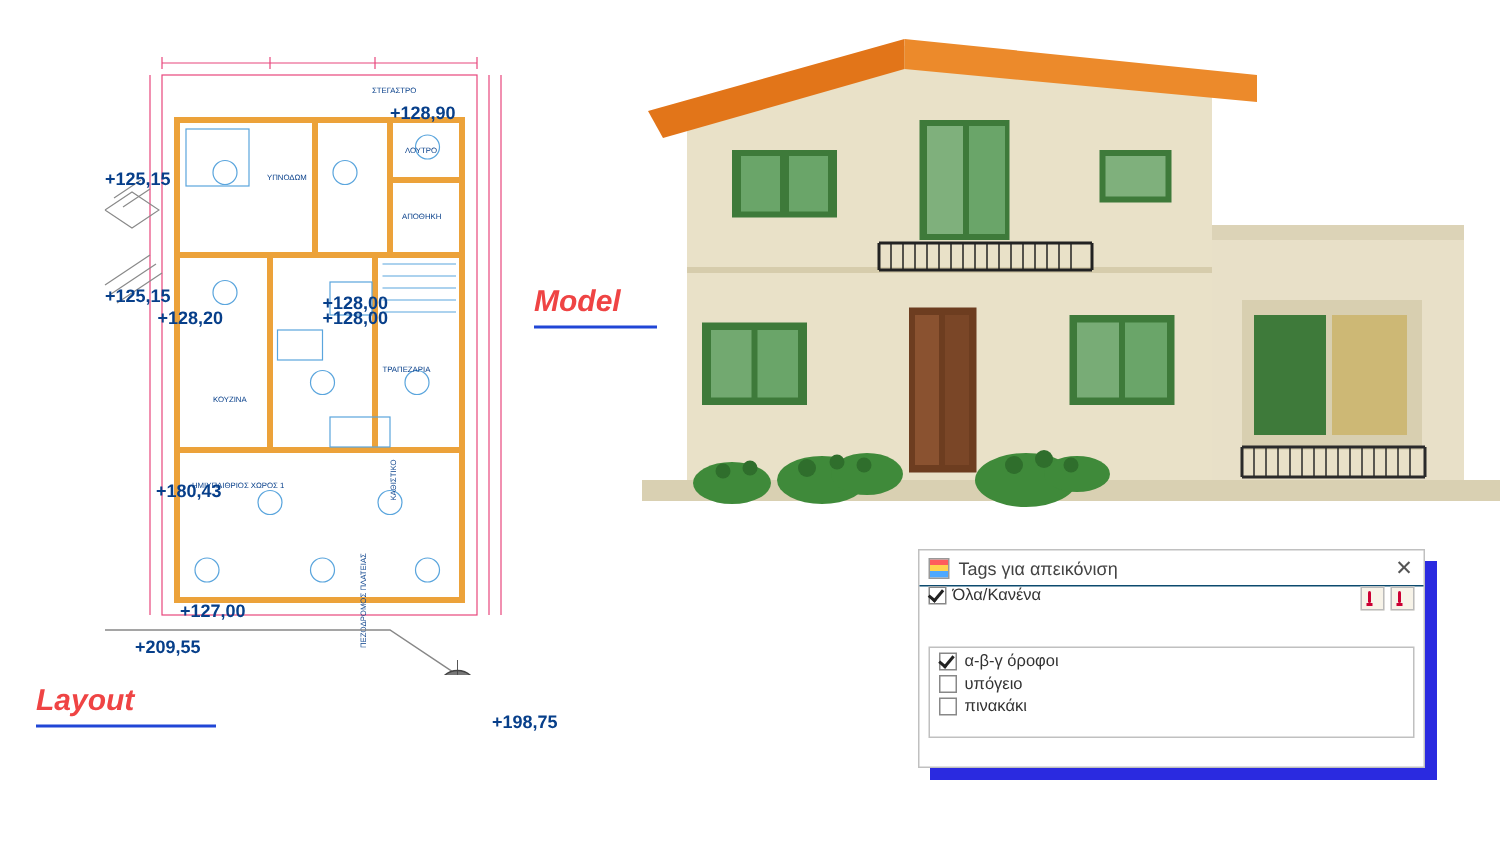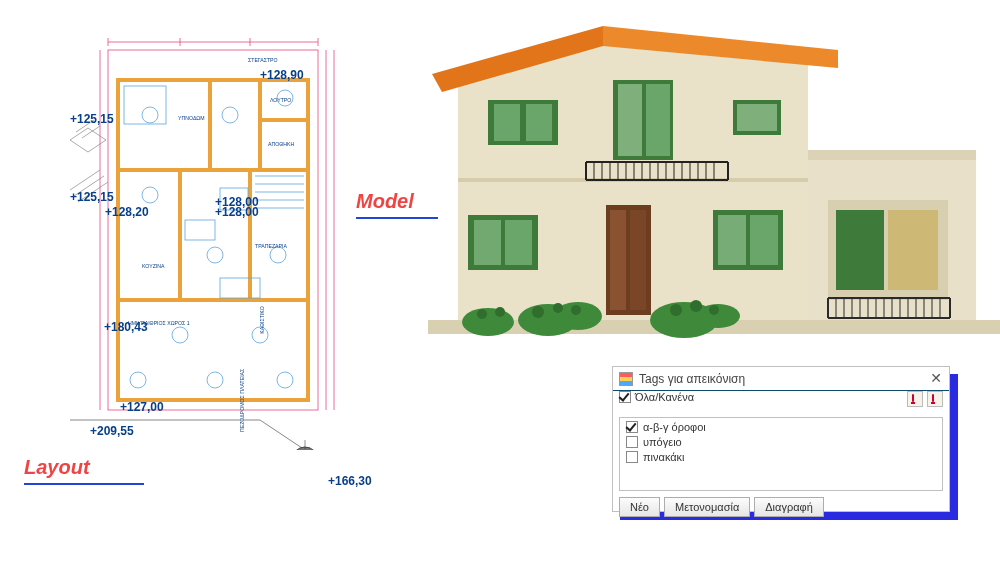--- a/index.html
+++ b/index.html
@@ -108,23 +108,23 @@
     width:16px; height:16px; border:1px solid #bbb; background:#f7f3e8;
     position:relative;
   }
   .toolicons .ti::before {
     content:""; position:absolute; left:4px; top:2px; width:2px; height:8px; background:#c03; border-radius:1px;
   }
   .toolicons .ti::after {
     content:""; position:absolute; left:3px; top:10px; width:4px; height:2px; background:#c03;
   }
   .dlg-list {
-    margin: 2px 6px;
+    margin: 16px 6px;
     border: 1px solid #c0c0c0;
-    height: 74px;
+    height: 61px;
     padding: 3px 6px;
     display:flex; flex-direction:column; gap:3px;
     background:#fff;
   }
   .dlg-list .item { display:flex; align-items:center; gap:5px; }
   .dlg-buttons {
     display:flex; gap:4px; padding: 4px 6px 6px;
   }
   .dlg-buttons button {
     height:20px;
@@ -237,21 +237,21 @@
   
   <span class="elev-label" style="left:10px; top:92px;">+125,15</span>
   <span class="elev-label" style="left:10px; top:170px;">+125,15</span>
   <span class="elev-label" style="left:155px; top:175px;">+128,00</span>
   <span class="elev-label" style="left:200px; top:48px;">+128,90</span>
   <span class="elev-label" style="left:155px; top:185px;">+128,00</span>
   <span class="elev-label" style="left:45px; top:185px;">+128,20</span>
   <span class="elev-label" style="left:44px; top:300px;">+180,43</span>
   <span class="elev-label" style="left:60px; top:380px;">+127,00</span>
   <span class="elev-label" style="left:30px; top:404px;">+209,55</span>
-  <span class="elev-label" style="left:268px; top:454px;">+166,30</span>
+  <span class="elev-label" style="left:268px; top:454px;">+198,75</span>
 </div>
 
 <span class="layout-label">Layout</span>
 <span class="model-label">Model</span>
 
 <div class="house">
   <svg viewBox="0 0 575 340" width="575" height="340">
 
     <polygon points="375,130 548,130 548,310 375,310" fill="#e8e0c8"></polygon>
     <polygon points="375,130 548,130 548,140 375,140" fill="#dcd3b7"></polygon>
@@ -378,18 +378,13 @@
     </div>
     <div class="item">
       <span class="chk"></span>
       <span>υπόγειο</span>
     </div>
     <div class="item">
       <span class="chk"></span>
       <span>πινακάκι</span>
     </div>
   </div>
-  <div class="dlg-buttons">
-    <button>Νέο</button>
-    <button>Μετονομασία</button>
-    <button>Διαγραφή</button>
-  </div>
 </div>
 
 </body></html>

